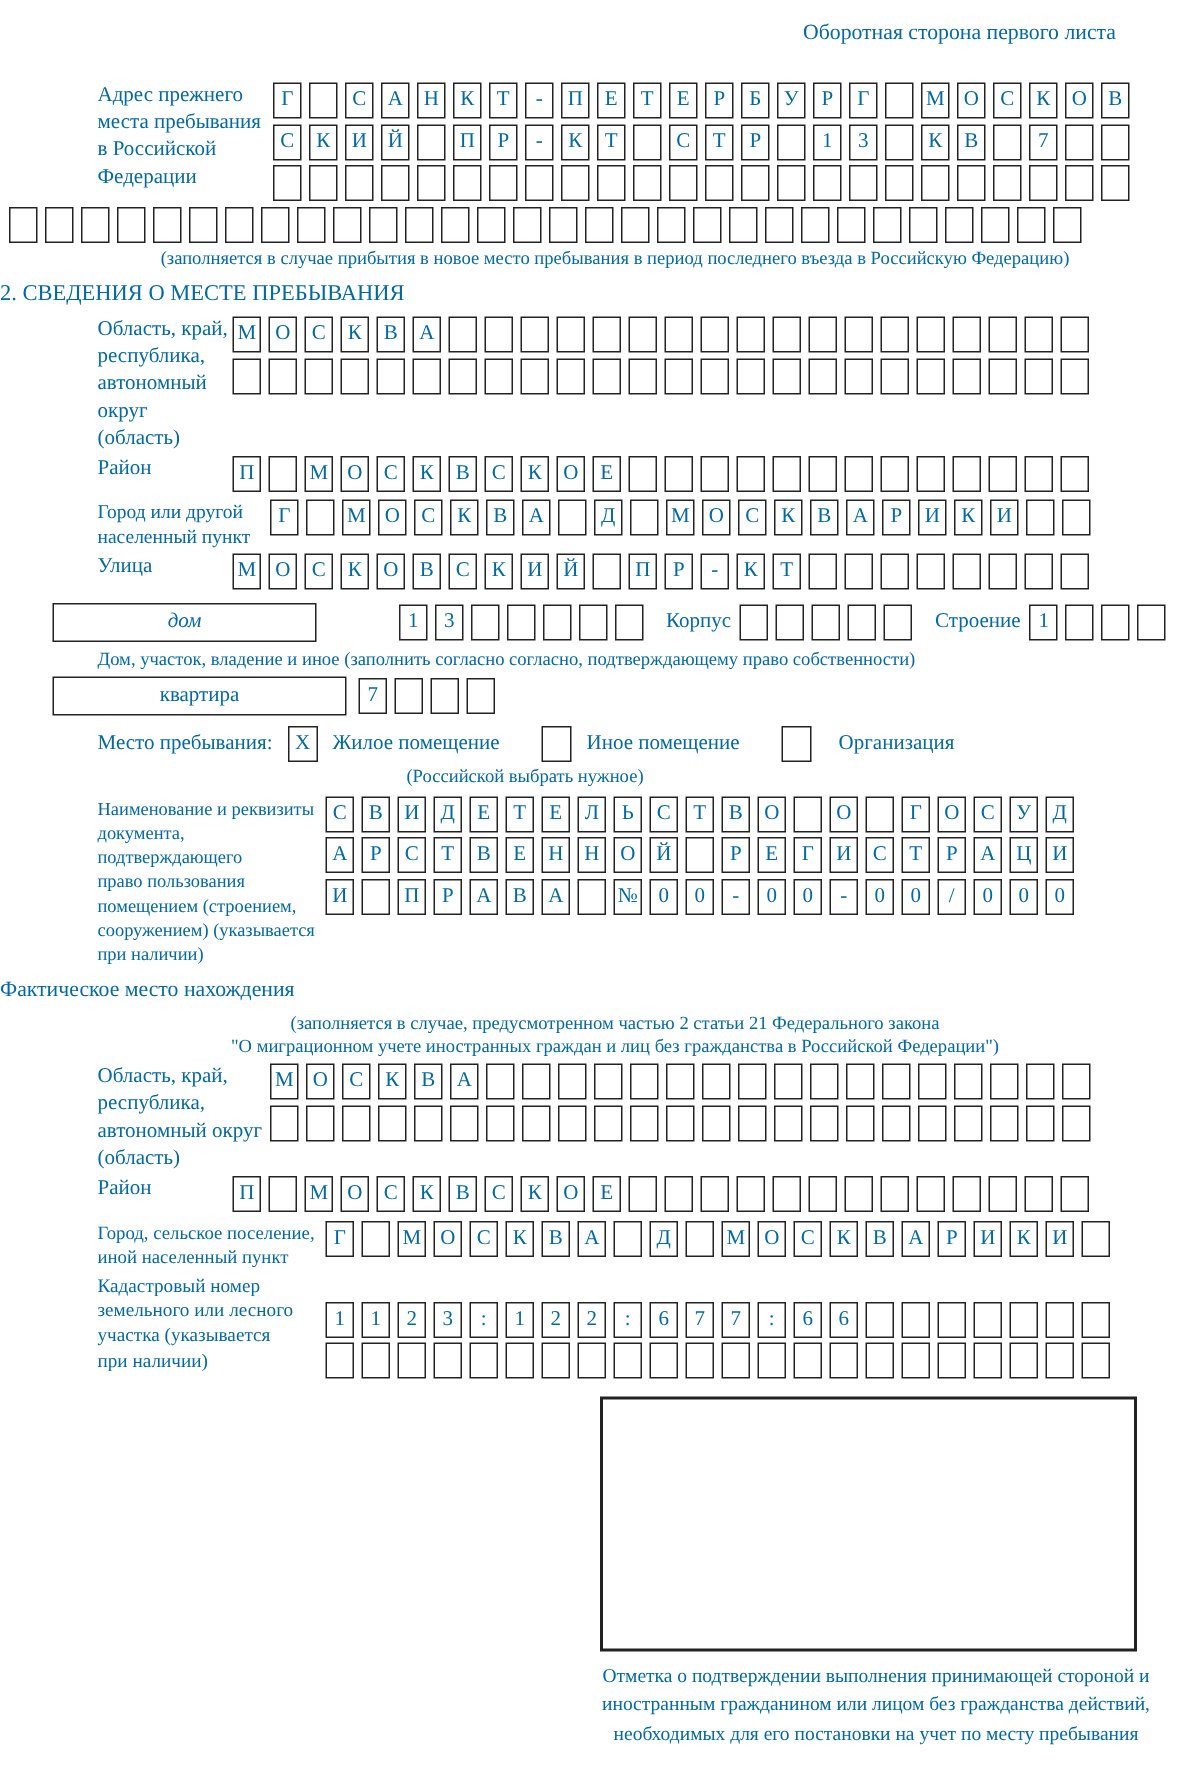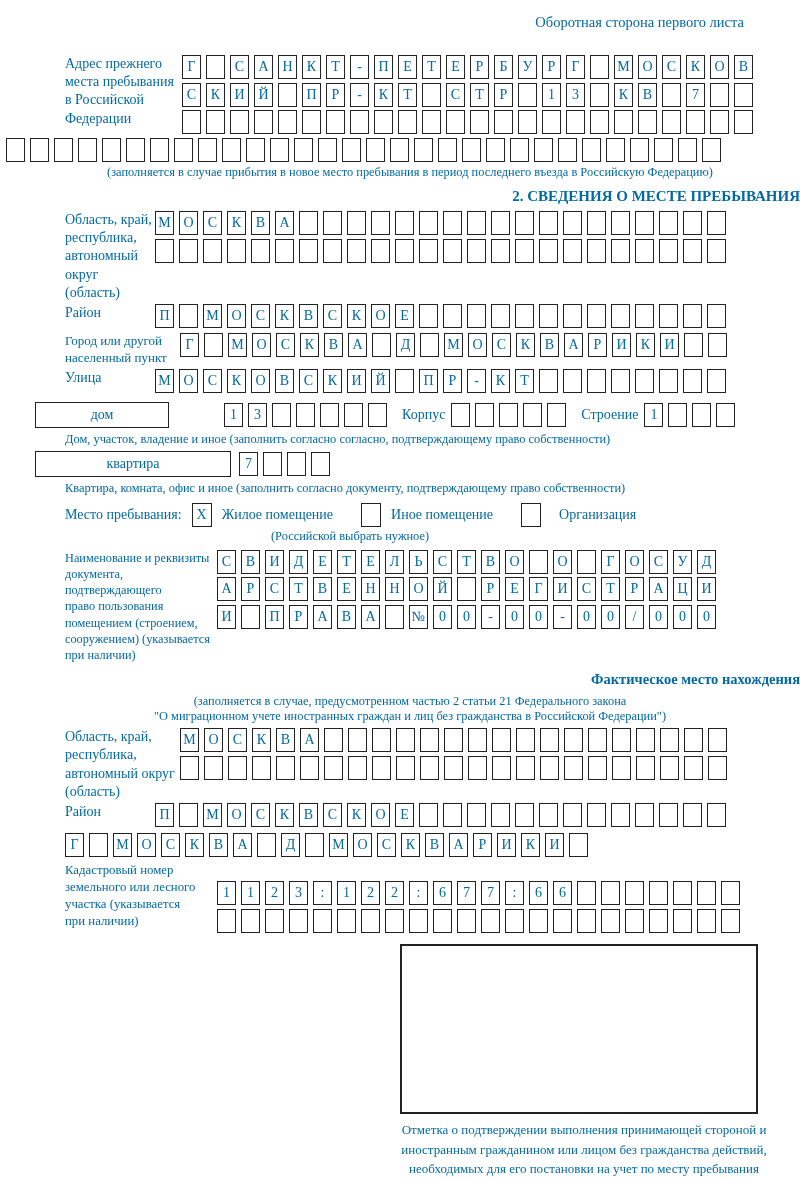--- a/index.html
+++ b/index.html
@@ -14,21 +14,21 @@
   .lab-sm{font-size:12.3px;line-height:1.32;white-space:pre-line;}
   .cells{white-space:nowrap;line-height:0;margin-bottom:3.5px;}
   .cell{
     display:inline-block;width:19px;height:24px;box-sizing:border-box;
     border:1.6px solid #222;margin-right:5px;background:#fff;
     font-size:14px;line-height:21px;text-align:center;vertical-align:top;
     font-family:"Liberation Serif","DejaVu Serif",serif;
   }
   .note{font-size:12.4px;}
   .note-c{font-size:12.4px;text-align:center;padding-left:20px;}
-  .title{font-weight:bold;text-align:right;font-size:15px;margin-left:12px;}
+  .title{font-weight:normal;text-align:left;font-size:15px;}
   .widebox{
     box-sizing:border-box;height:26px;border:1.6px solid #222;background:#fff;
     font-size:14px;line-height:23px;text-align:center;display:inline-block;vertical-align:top;
   }
   .chk{
     display:inline-block;width:20px;height:24px;box-sizing:border-box;border:1.6px solid #222;
     font-size:14px;line-height:21px;text-align:center;vertical-align:top;background:#fff;
   }
   .stamp-box{width:358px;height:170px;box-sizing:border-box;border:2px solid #222;margin:8px 0 0 400px;background:#fff;}
   .stamp-cap{width:398px;margin:6px 0 0 385px;text-align:center;font-size:13px;line-height:1.5;}
@@ -77,34 +77,33 @@
 населенный пункт</div>
     <div class="cells"><span class="cell">Г</span><span class="cell"></span><span class="cell">М</span><span class="cell">О</span><span class="cell">С</span><span class="cell">К</span><span class="cell">В</span><span class="cell">А</span><span class="cell"></span><span class="cell">Д</span><span class="cell"></span><span class="cell">М</span><span class="cell">О</span><span class="cell">С</span><span class="cell">К</span><span class="cell">В</span><span class="cell">А</span><span class="cell">Р</span><span class="cell">И</span><span class="cell">К</span><span class="cell">И</span><span class="cell"></span><span class="cell"></span></div>
   </div>
 
   <div class="frow" style="margin:2px 0 0 65px;">
     <div class="lab" style="width:90px;">Улица</div>
     <div class="cells"><span class="cell">М</span><span class="cell">О</span><span class="cell">С</span><span class="cell">К</span><span class="cell">О</span><span class="cell">В</span><span class="cell">С</span><span class="cell">К</span><span class="cell">И</span><span class="cell">Й</span><span class="cell"></span><span class="cell">П</span><span class="cell">Р</span><span class="cell">-</span><span class="cell">К</span><span class="cell">Т</span><span class="cell"></span><span class="cell"></span><span class="cell"></span><span class="cell"></span><span class="cell"></span><span class="cell"></span><span class="cell"></span><span class="cell"></span></div>
   </div>
 
   <div class="frow" style="margin:5px 0 0 35px;align-items:center;">
-    <div class="widebox" style="width:134px;margin-right:8px;">дом</div>
+    <div class="widebox" style="width:176px;margin-right:8px;font-style:italic;">дом</div>
     <div class="cells" style="margin-bottom:0;margin-left:47px;"><span class="cell">1</span><span class="cell">3</span><span class="cell"></span><span class="cell"></span><span class="cell"></span><span class="cell"></span><span class="cell"></span></div>
     <div class="lab" style="margin:0 6px 0 10px;">Корпус</div>
     <div class="cells" style="margin-bottom:0;"><span class="cell"></span><span class="cell"></span><span class="cell"></span><span class="cell"></span><span class="cell"></span></div>
     <div class="lab" style="margin:0 6px 0 10px;">Строение</div>
     <div class="cells" style="margin-bottom:0;"><span class="cell">1</span><span class="cell"></span><span class="cell"></span><span class="cell"></span></div>
   </div>
   <div class="note" style="margin:4px 0 0 65px;">Дом, участок, владение и иное (заполнить согласно согласно, подтверждающему право собственности)</div>
 
   <div class="frow" style="margin:4px 0 0 35px;align-items:center;">
     <div class="widebox" style="width:196px;margin-right:8px;">квартира</div>
     <div class="cells" style="margin-bottom:0;"><span class="cell">7</span><span class="cell"></span><span class="cell"></span><span class="cell"></span></div>
   </div>
-  <div class="note" style="margin:4px 0 0 65px;">Квартира, комната, офис и иное (заполнить согласно документу, подтверждающему право собственности)</div>
 
   <div class="frow" style="margin:7px 0 0 65px;align-items:center;">
     <div class="lab" style="margin-right:10px;">Место пребывания:</div>
     <span class="chk">X</span>
     <div class="lab" style="margin:0 28px 0 10px;">Жилое помещение</div>
     <span class="chk"></span>
     <div class="lab" style="margin:0 28px 0 10px;">Иное помещение</div>
     <span class="chk"></span>
     <div class="lab" style="margin:0 0 0 18px;">Организация</div>
   </div>
@@ -138,20 +137,22 @@
       <div class="cells"><span class="cell"></span><span class="cell"></span><span class="cell"></span><span class="cell"></span><span class="cell"></span><span class="cell"></span><span class="cell"></span><span class="cell"></span><span class="cell"></span><span class="cell"></span><span class="cell"></span><span class="cell"></span><span class="cell"></span><span class="cell"></span><span class="cell"></span><span class="cell"></span><span class="cell"></span><span class="cell"></span><span class="cell"></span><span class="cell"></span><span class="cell"></span><span class="cell"></span><span class="cell"></span></div>
     </div>
   </div>
 
   <div class="frow" style="margin:2px 0 0 65px;">
     <div class="lab" style="width:90px;">Район</div>
     <div class="cells"><span class="cell">П</span><span class="cell"></span><span class="cell">М</span><span class="cell">О</span><span class="cell">С</span><span class="cell">К</span><span class="cell">В</span><span class="cell">С</span><span class="cell">К</span><span class="cell">О</span><span class="cell">Е</span><span class="cell"></span><span class="cell"></span><span class="cell"></span><span class="cell"></span><span class="cell"></span><span class="cell"></span><span class="cell"></span><span class="cell"></span><span class="cell"></span><span class="cell"></span><span class="cell"></span><span class="cell"></span><span class="cell"></span></div>
   </div>
 
   <div class="frow" style="margin:2px 0 0 65px;">
+    <div class="lab-sm" style="width:152px;font-size:12.5px;">Город, сельское поселение,
+иной населенный пункт</div>
     <div class="cells"><span class="cell">Г</span><span class="cell"></span><span class="cell">М</span><span class="cell">О</span><span class="cell">С</span><span class="cell">К</span><span class="cell">В</span><span class="cell">А</span><span class="cell"></span><span class="cell">Д</span><span class="cell"></span><span class="cell">М</span><span class="cell">О</span><span class="cell">С</span><span class="cell">К</span><span class="cell">В</span><span class="cell">А</span><span class="cell">Р</span><span class="cell">И</span><span class="cell">К</span><span class="cell">И</span><span class="cell"></span></div>
   </div>
 
   <div class="frow" style="margin:2px 0 0 65px;">
     <div class="lab-sm" style="width:152px;font-size:12.8px;">Кадастровый номер
 земельного или лесного
 участка (указывается
 при наличии)</div>
     <div style="margin-top:19px;">
       <div class="cells"><span class="cell">1</span><span class="cell">1</span><span class="cell">2</span><span class="cell">3</span><span class="cell">:</span><span class="cell">1</span><span class="cell">2</span><span class="cell">2</span><span class="cell">:</span><span class="cell">6</span><span class="cell">7</span><span class="cell">7</span><span class="cell">:</span><span class="cell">6</span><span class="cell">6</span><span class="cell"></span><span class="cell"></span><span class="cell"></span><span class="cell"></span><span class="cell"></span><span class="cell"></span><span class="cell"></span></div>

